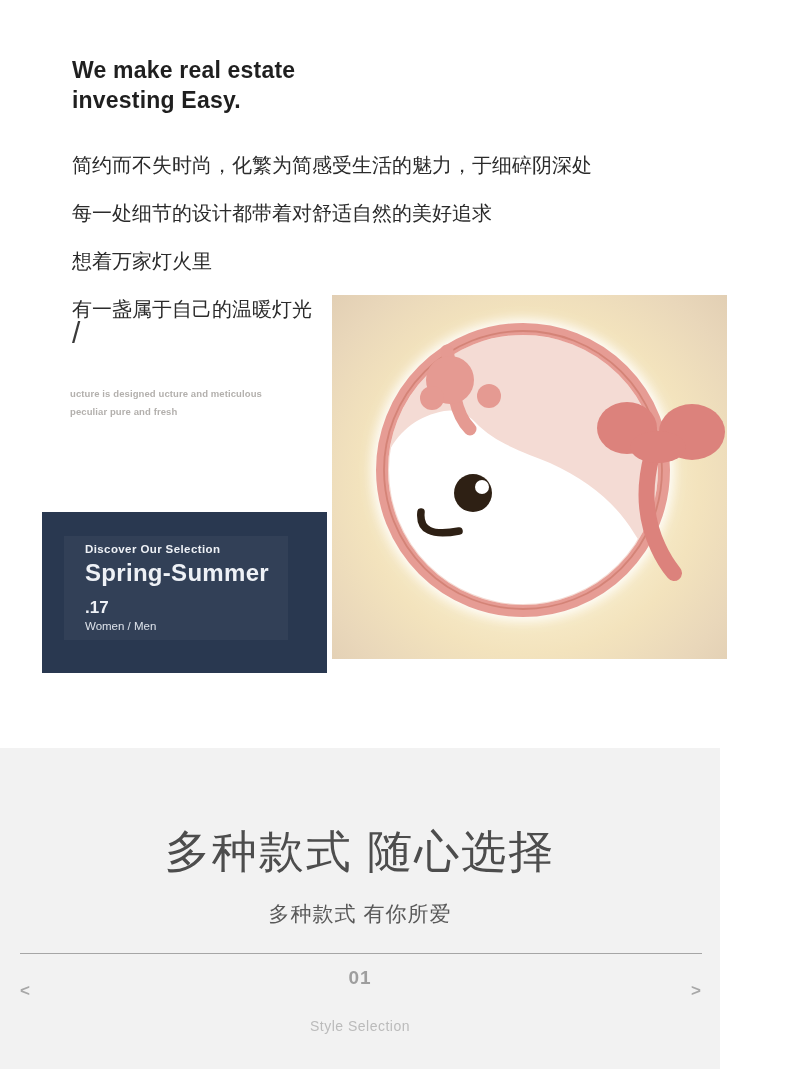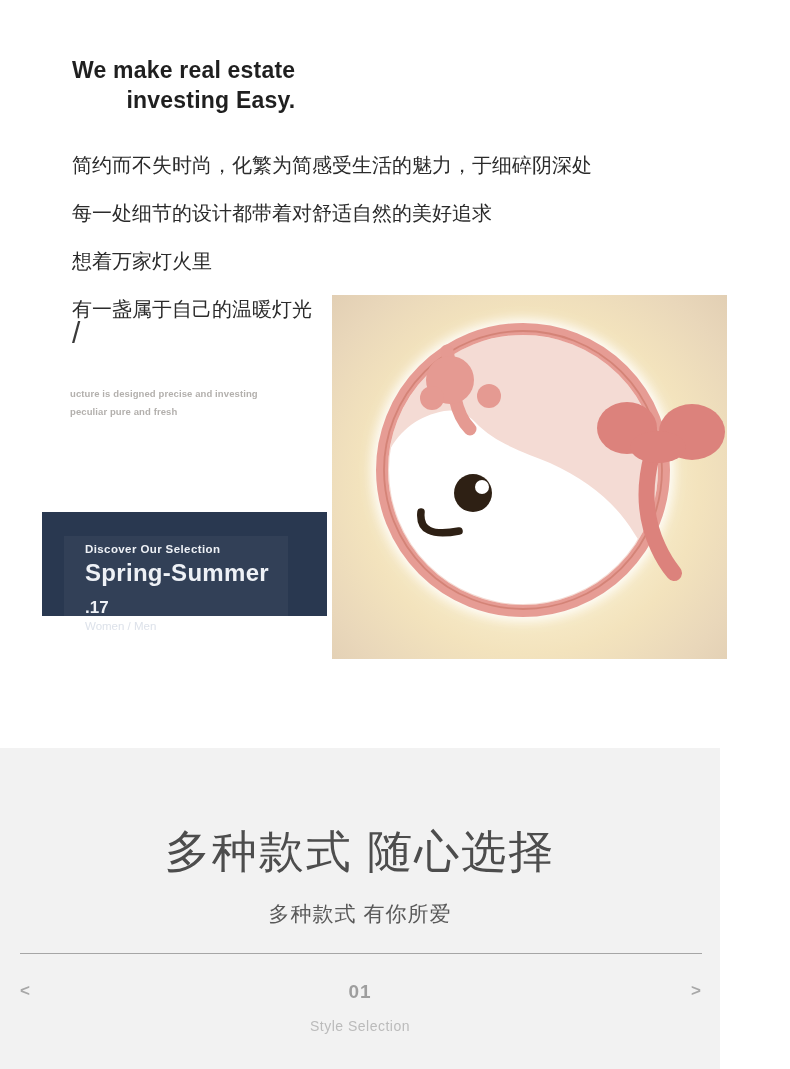--- a/index.html
+++ b/index.html
@@ -17,21 +17,20 @@
   
   .hero-heading {
     position: absolute;
     left: 72px;
     top: 55px;
     font-size: 23px;
     line-height: 30px;
     font-weight: 700;
     color: #1f1f1f;
     letter-spacing: 0.2px;
-    text-align: right;
   }
   .hero-para {
     position: absolute;
     left: 72px;
     top: 151px;
     font-size: 20px;
     color: #2b2b2b;
     font-weight: 400;
   }
   .hero-para .cn-line { height: 48px; line-height: 28px; }
@@ -53,21 +52,21 @@
     letter-spacing: 0.1px;
   }
   .hero-caption .cap-line { height: 18px; line-height: 12px; }
 
   
   .promo-card {
     position: absolute;
     left: 42px;
     top: 512px;
     width: 285px;
-    height: 104px;
+    height: 161px;
     background: #293850;
     cursor: pointer;
     padding-left: 32px;
   }
   .promo-inner {
     position: absolute;
     left: 22px;
     top: 24px;
     width: 224px;
     height: 104px;
@@ -137,21 +136,21 @@
     font-weight: 600;
     color: #a8a8a8;
     cursor: pointer;
     line-height: 17px;
   }
   .pager-prev { left: 20px; }
   .pager-next { right: 19px; }
   .pager-number {
     position: absolute;
     left: 0; right: 0;
-    top: 233px;
+    top: 219px;
     text-align: center;
     font-size: 19px;
     font-weight: 700;
     color: #9e9e9e;
     letter-spacing: 1px;
   }
   .pager-caption {
     position: absolute;
     left: 0; right: 0;
     top: 270px;
@@ -175,21 +174,21 @@
   <div class="hero-para">
     <div class="cn-line">简约而不失时尚，化繁为简感受生活的魅力，于细碎阴深处</div>
     <div class="cn-line">每一处细节的设计都带着对舒适自然的美好追求</div>
     <div class="cn-line">想着万家灯火里</div>
     <div class="cn-line">有一盏属于自己的温暖灯光</div>
   </div>
 
   <div class="hero-slash">/</div>
 
   <div class="hero-caption">
-    <div class="cap-line">ucture is designed precise and investing</div>
+    <div class="cap-line">ucture is designed ucture and meticulous</div>
     <div class="cap-line">peculiar pure and fresh</div>
   </div>
 
   <div class="promo-card">
     <div class="promo-inner"></div>
     <div class="promo-text">
       <div class="promo-eyebrow">Discover Our Selection</div>
       <div class="promo-title">Spring-Summer</div>
       <div class="promo-number">.17</div>
       <div class="promo-subtitle">Women / Men</div>

